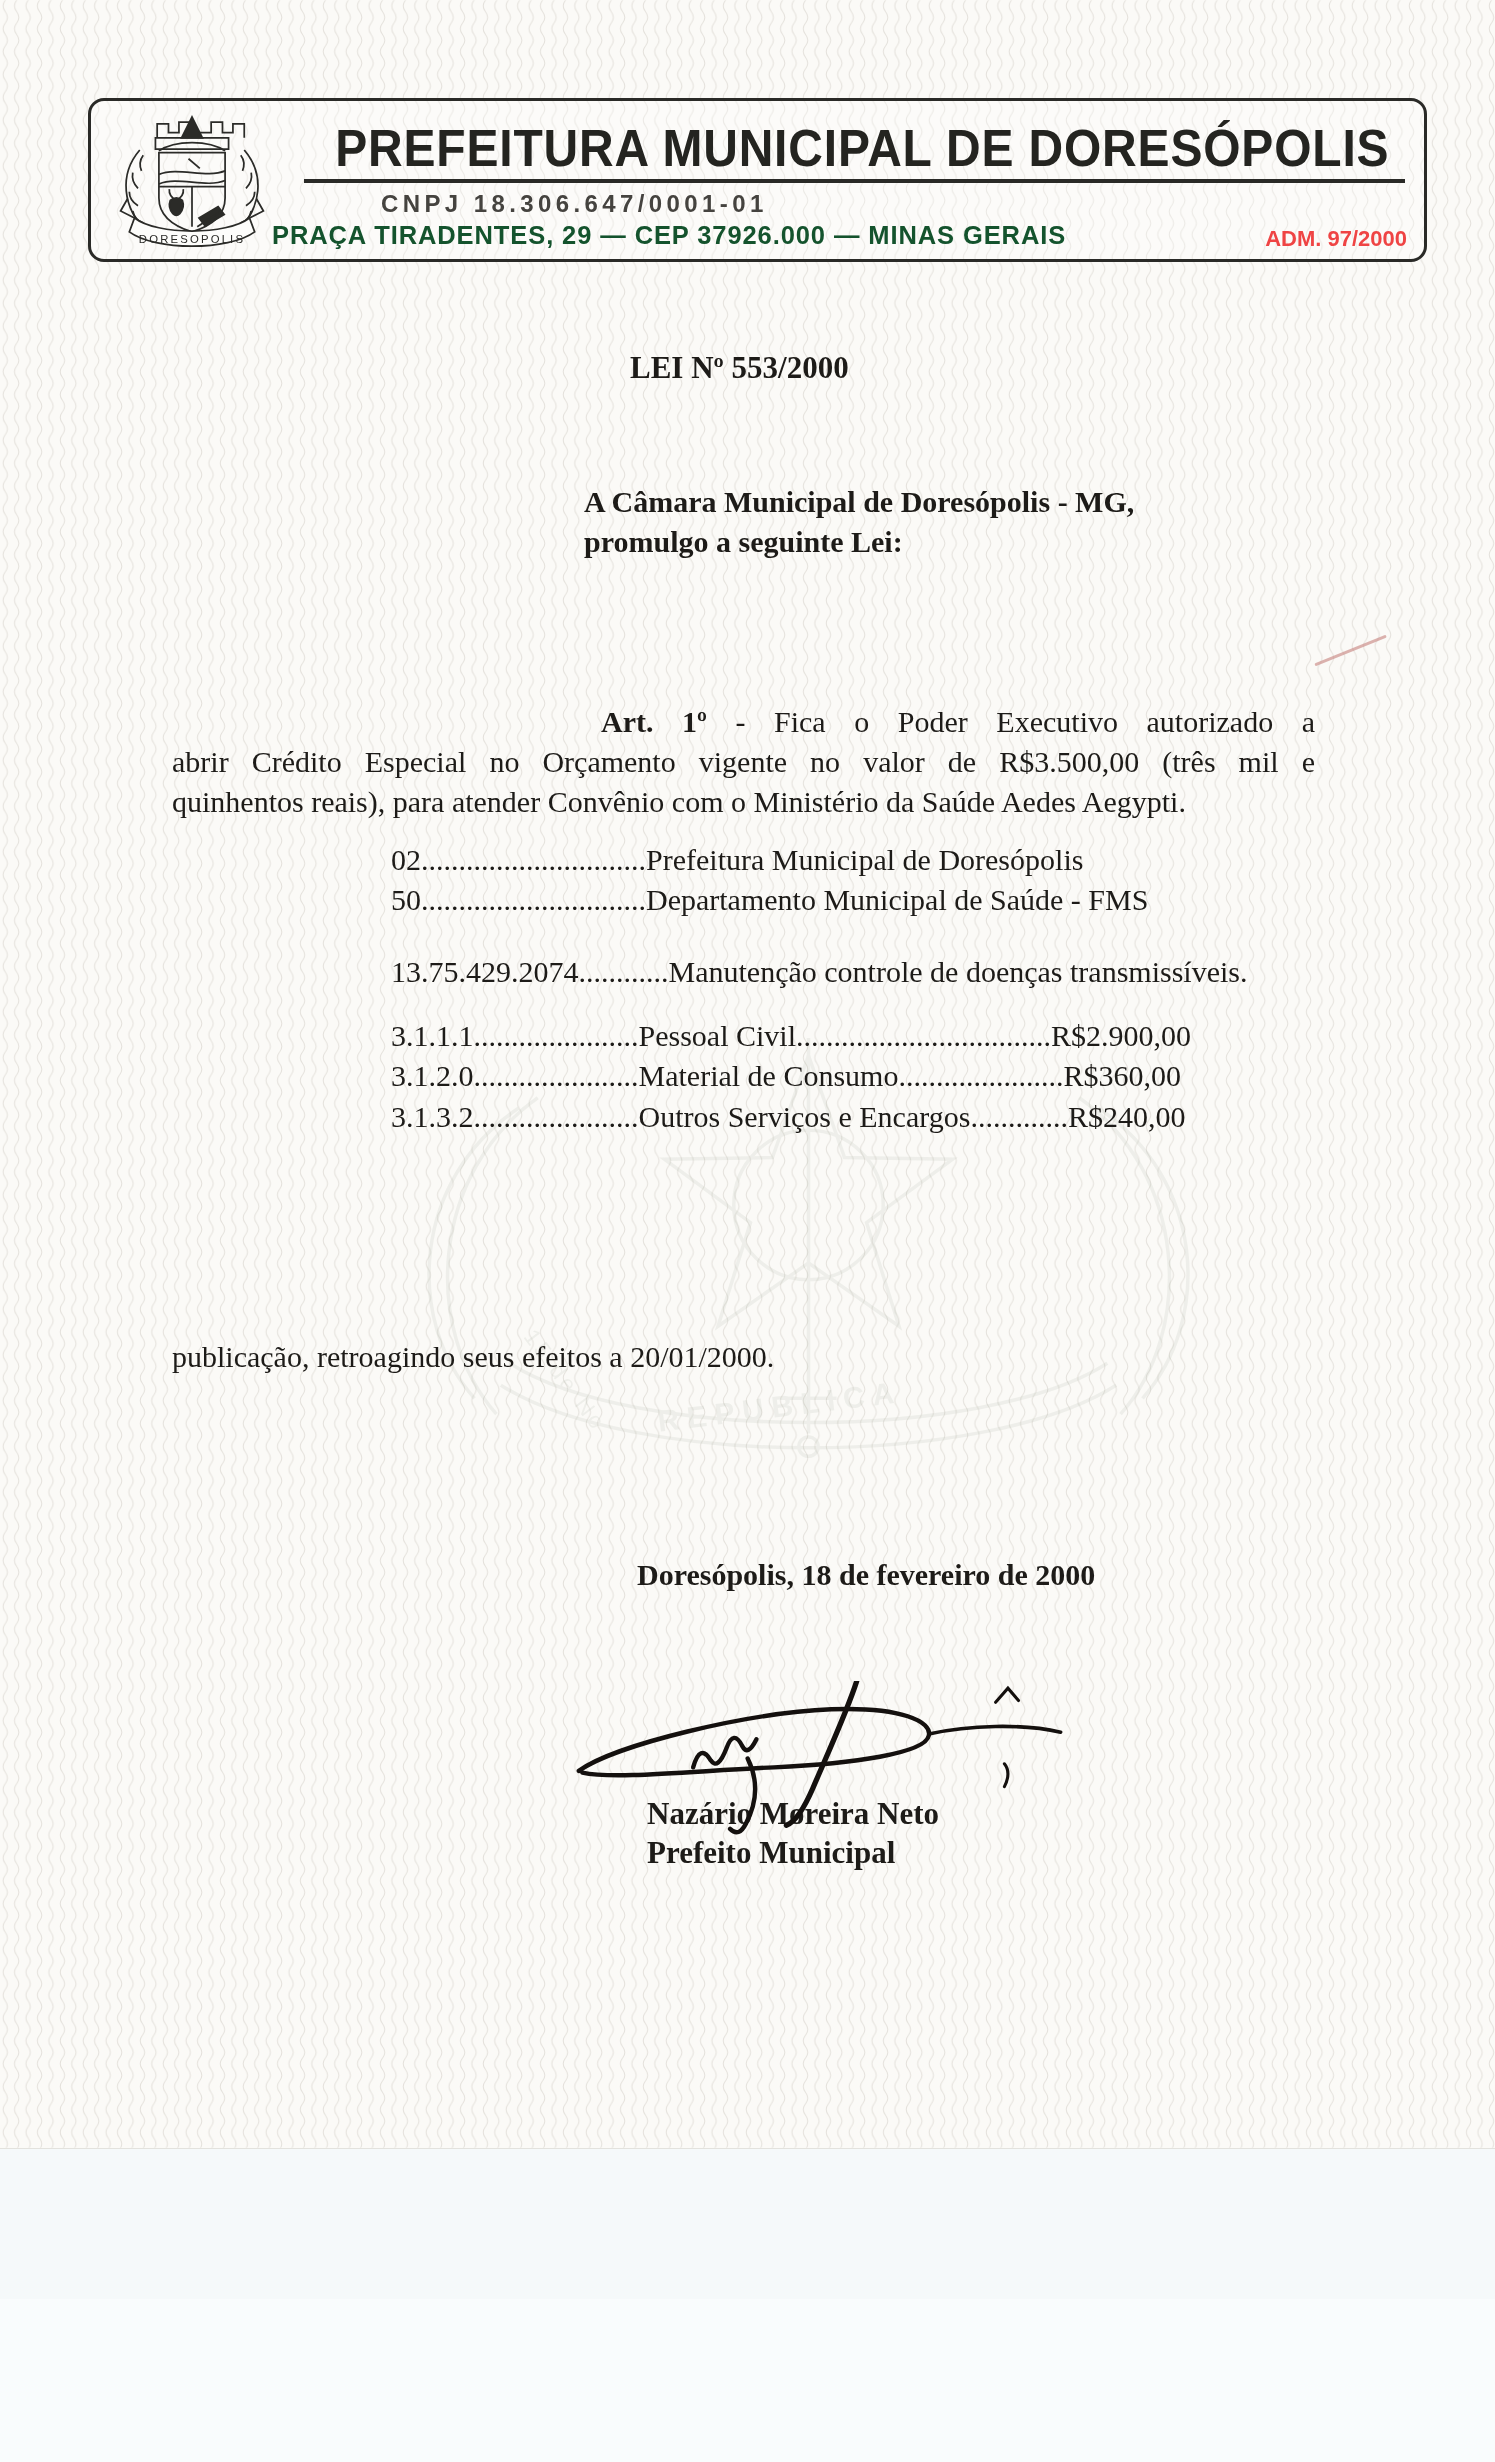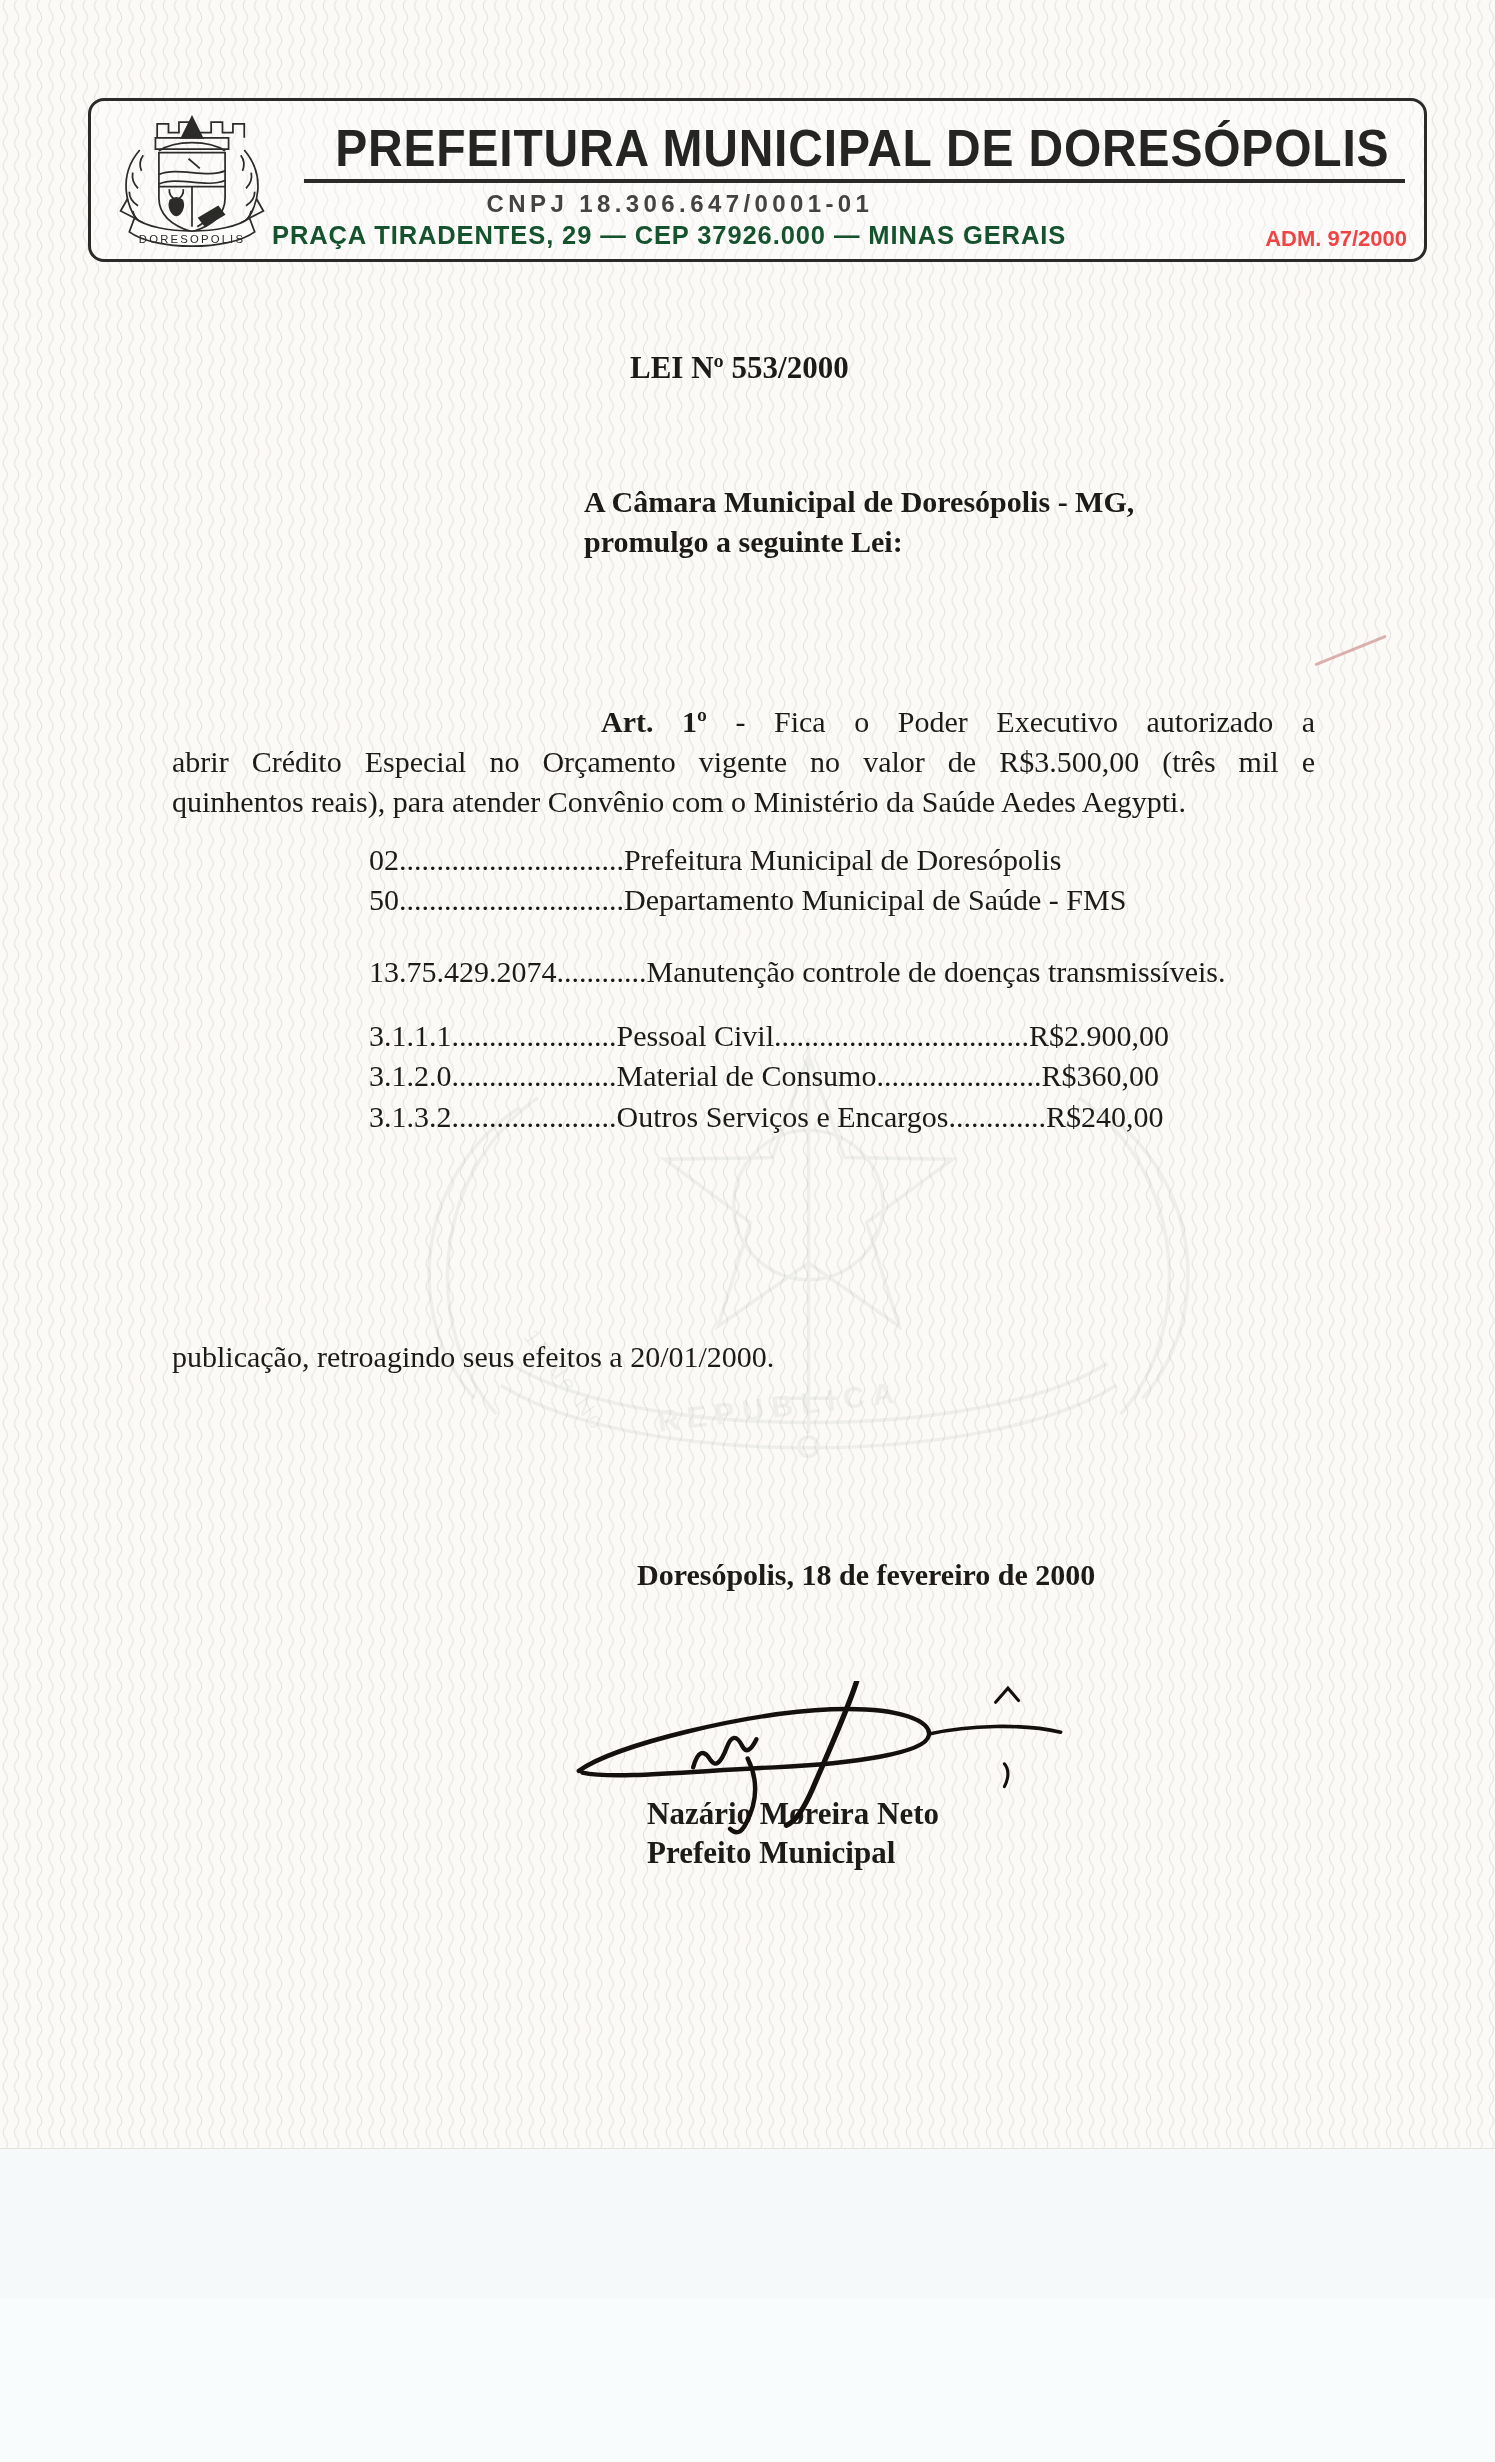--- a/index.html
+++ b/index.html
@@ -10,39 +10,39 @@
   .lower-band{position:absolute;left:0;top:2148px;width:1495px;height:315px;background:#f5f9fa;border-top:0.9px solid #e3e2dd;}
   .lower-band-inner{position:absolute;left:0;top:150px;width:1495px;height:165px;background:#f9fcfd;}
 
   
   .hbox{position:absolute;left:88px;top:98px;width:1333px;height:158px;border:3.5px solid #2a2a27;border-radius:16px;background:rgba(255,255,255,0.25);}
   .hlogo{position:absolute;left:12.3px;top:1.8px;width:178px;height:155px;}
   .htitle{position:absolute;left:211px;top:17.6px;width:1108px;text-align:center;white-space:nowrap;
           font-family:"Liberation Sans",sans-serif;font-weight:bold;font-size:51px;letter-spacing:0.9px;
           transform:scaleX(.94);transform-origin:center;color:#242420;}
   .hrule{position:absolute;left:213px;top:78px;width:1101px;height:4.4px;background:#2a2a27;}
-  .hcnpj{position:absolute;left:290px;top:89px;width:598px;text-align:center;
+  .hcnpj{position:absolute;left:290px;top:89px;width:598px;
          font-family:"Liberation Sans",sans-serif;font-weight:bold;font-size:24px;letter-spacing:4.4px;color:#45433f;}
   .haddr{position:absolute;left:181px;top:120px;font-family:"Liberation Sans",sans-serif;font-weight:bold;
          font-size:25.5px;letter-spacing:0.9px;color:#14532d;white-space:nowrap;}
   .hadm{position:absolute;right:17px;top:125px;font-family:"Liberation Sans",sans-serif;font-weight:bold;
         font-size:22px;color:#ef4444;}
 
   
   .b{font-size:30px;}
   .abs{position:absolute;}
   .law{left:630px;top:350px;font-weight:bold;font-size:31px;}
   .preamble{left:584px;top:482px;width:651px;font-weight:bold;line-height:40px;}
   .artblock{left:172px;width:1143px;}
   .artblock p{margin:0;}
   .jline{text-align:justify;height:40px;line-height:40px;overflow:hidden;}
   .jline::after{content:"";display:inline-block;width:100%;}
   .lline{height:40px;line-height:40px;}
   .indent{padding-left:429px;}
-  .tline{position:absolute;left:369px;margin:0;white-space:nowrap;line-height:40px;}
+  .tline{position:absolute;left:391px;margin:0;white-space:nowrap;line-height:40px;}
   .date{left:637px;top:1558px;font-weight:bold;}
   .sigtext{left:647px;top:1794px;font-weight:bold;font-size:31px;line-height:39px;}
   .sigscrawl{position:absolute;left:563px;top:1681px;width:510px;height:163px;z-index:5;}
   .scratch{position:absolute;left:1312px;top:649px;width:77px;height:2.6px;background:#c98b85;opacity:.65;
            transform:rotate(-22deg);border-radius:1.8px;}
   .speck{position:absolute;width:3.5px;height:3.5px;border-radius:50%;background:#8d8d88;opacity:.55;}
 </style>
 </head>
 <body>
 

